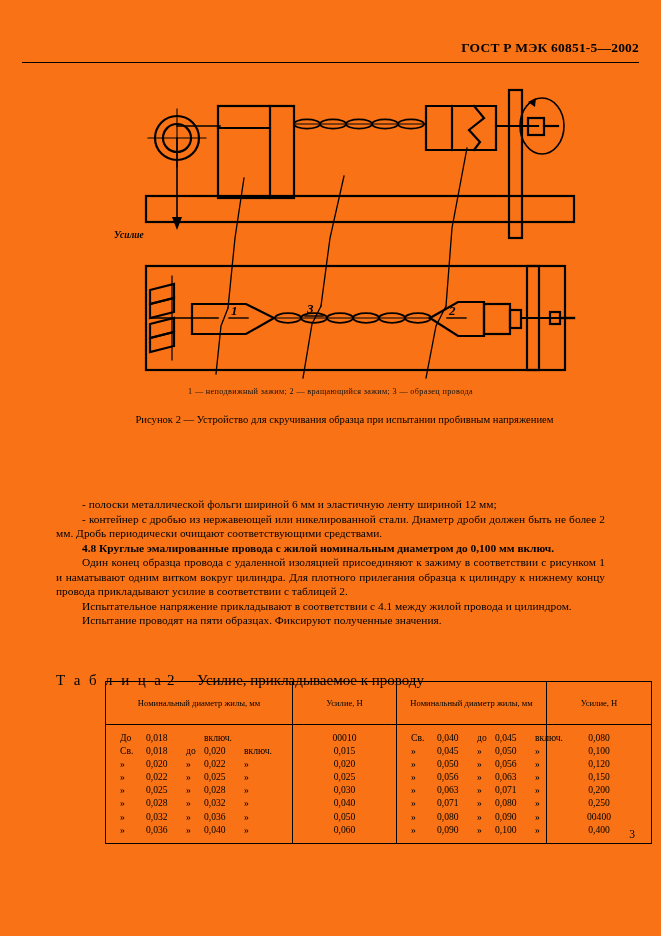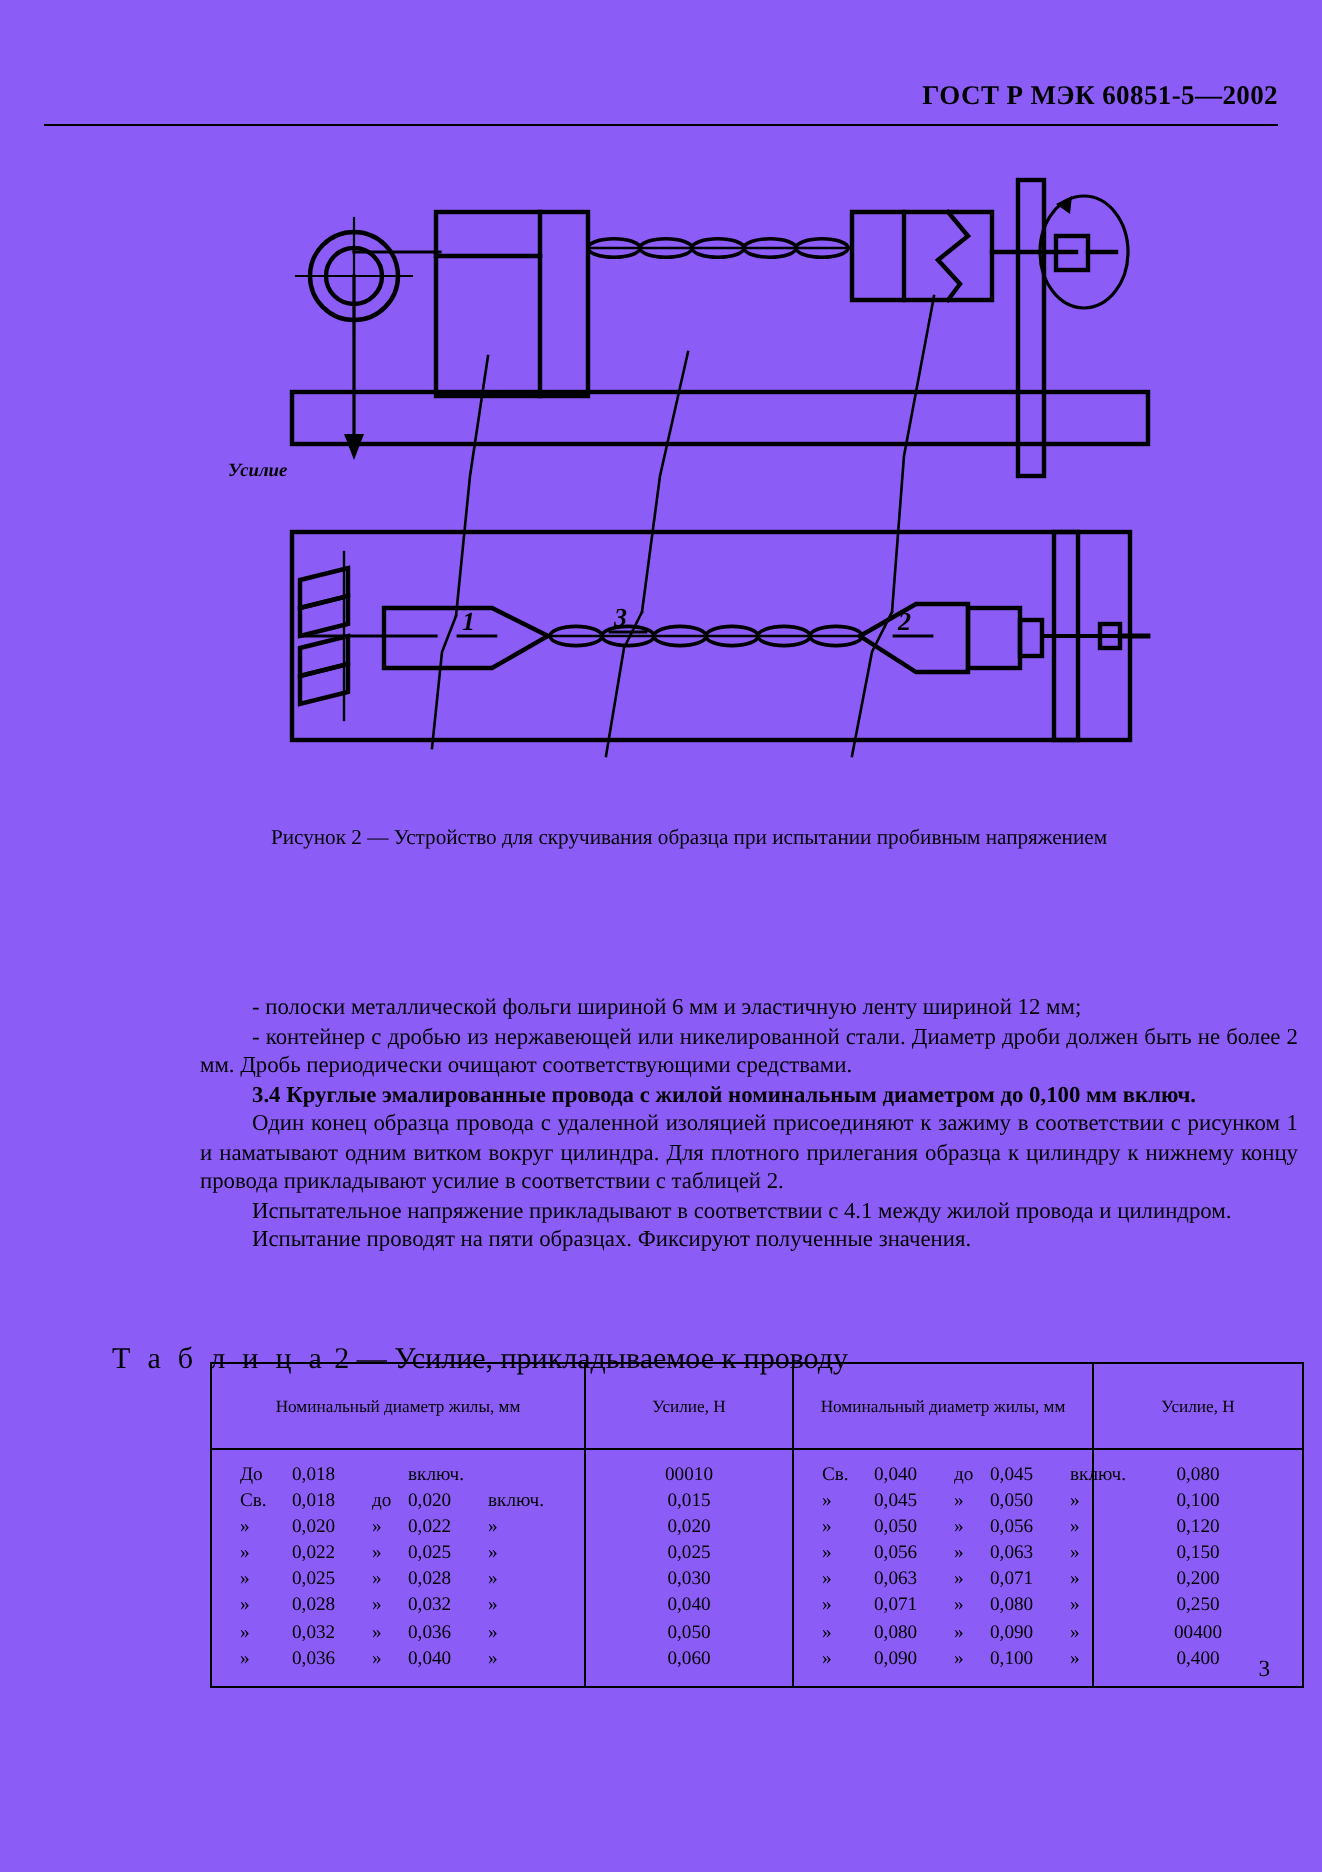--- a/index.html
+++ b/index.html
@@ -13,21 +13,21 @@
     position: relative;
     font-family: "Liberation Serif", serif;
     color: #000000;
     overflow: hidden;
   }
   .page {
     position: absolute;
     left: 0; top: 0;
     width: 661px;
     height: 936px;
-    background: #8b5cf6;
+    background: #f97316;
   }
 
   
   .std-header {
     position: absolute;
     right: 22px;
     top: 40px;
     font-family: "Liberation Serif", serif;
     font-weight: bold;
     font-size: 13.5px;
@@ -76,21 +76,20 @@
   
   .body-text {
     position: absolute;
     left: 56px;
     top: 497px;
     width: 549px;
     font-size: 11.4px;
     line-height: 14.55px;
     text-align: justify;
     text-justify: inter-word;
-    margin-left: 44px;
   }
   .body-text p {
     margin: 0;
     text-indent: 26px;
   }
   .body-text p.dash {
     text-indent: 26px;
   }
   .body-text p.clause {
     font-weight: bold;
@@ -276,27 +275,28 @@
 
       </g>
 
       <text x="92" y="160" font-family="Liberation Serif, serif" font-size="9.4" font-style="italic" font-weight="bold" fill="#000">Усилие</text>
       <text x="209" y="237" font-family="Liberation Serif, serif" font-size="13" font-style="italic" font-weight="bold" fill="#000">1</text>
       <text x="285" y="235" font-family="Liberation Serif, serif" font-size="13" font-style="italic" font-weight="bold" fill="#000">3</text>
       <text x="427" y="237" font-family="Liberation Serif, serif" font-size="13" font-style="italic" font-weight="bold" fill="#000">2</text>
     </svg>
   </div>
 
+  <div class="fig-legend">1 — неподвижный зажим; 2 — вращающийся зажим; 3 — образец провода</div>
 
   <div class="fig-caption">Рисунок 2 — Устройство для скручивания образца при испытании пробивным напряжением</div>
 
   <div class="body-text">
     <p class="dash">- полоски металлической фольги шириной 6 мм и эластичную ленту шириной 12 мм;</p>
     <p class="dash">- контейнер с дробью из нержавеющей или никелированной стали. Диаметр дроби должен быть не более 2 мм. Дробь периодически очищают соответствующими средствами.</p>
-    <p class="clause">3.4  Круглые эмалированные провода с жилой номинальным диаметром до 0,100 мм включ.</p>
+    <p class="clause">4.8  Круглые эмалированные провода с жилой номинальным диаметром до 0,100 мм включ.</p>
     <p>Один конец образца провода с удаленной изоляцией присоединяют к зажиму в соответствии с рисунком 1 и наматывают одним витком вокруг цилиндра. Для плотного прилегания образца к цилиндру к нижнему концу провода прикладывают усилие в соответствии с таблицей 2.</p>
     <p>Испытательное напряжение прикладывают в соответствии с 4.1 между жилой провода и цилиндром.</p>
     <p>Испытание проводят на пяти образцах. Фиксируют полученные значения.</p>
   </div>
 
   <div class="table-title">
     <span class="spaced">Т а б л и ц а</span>
     <span>2 — Усилие, прикладываемое к проводу</span>
   </div>
 

